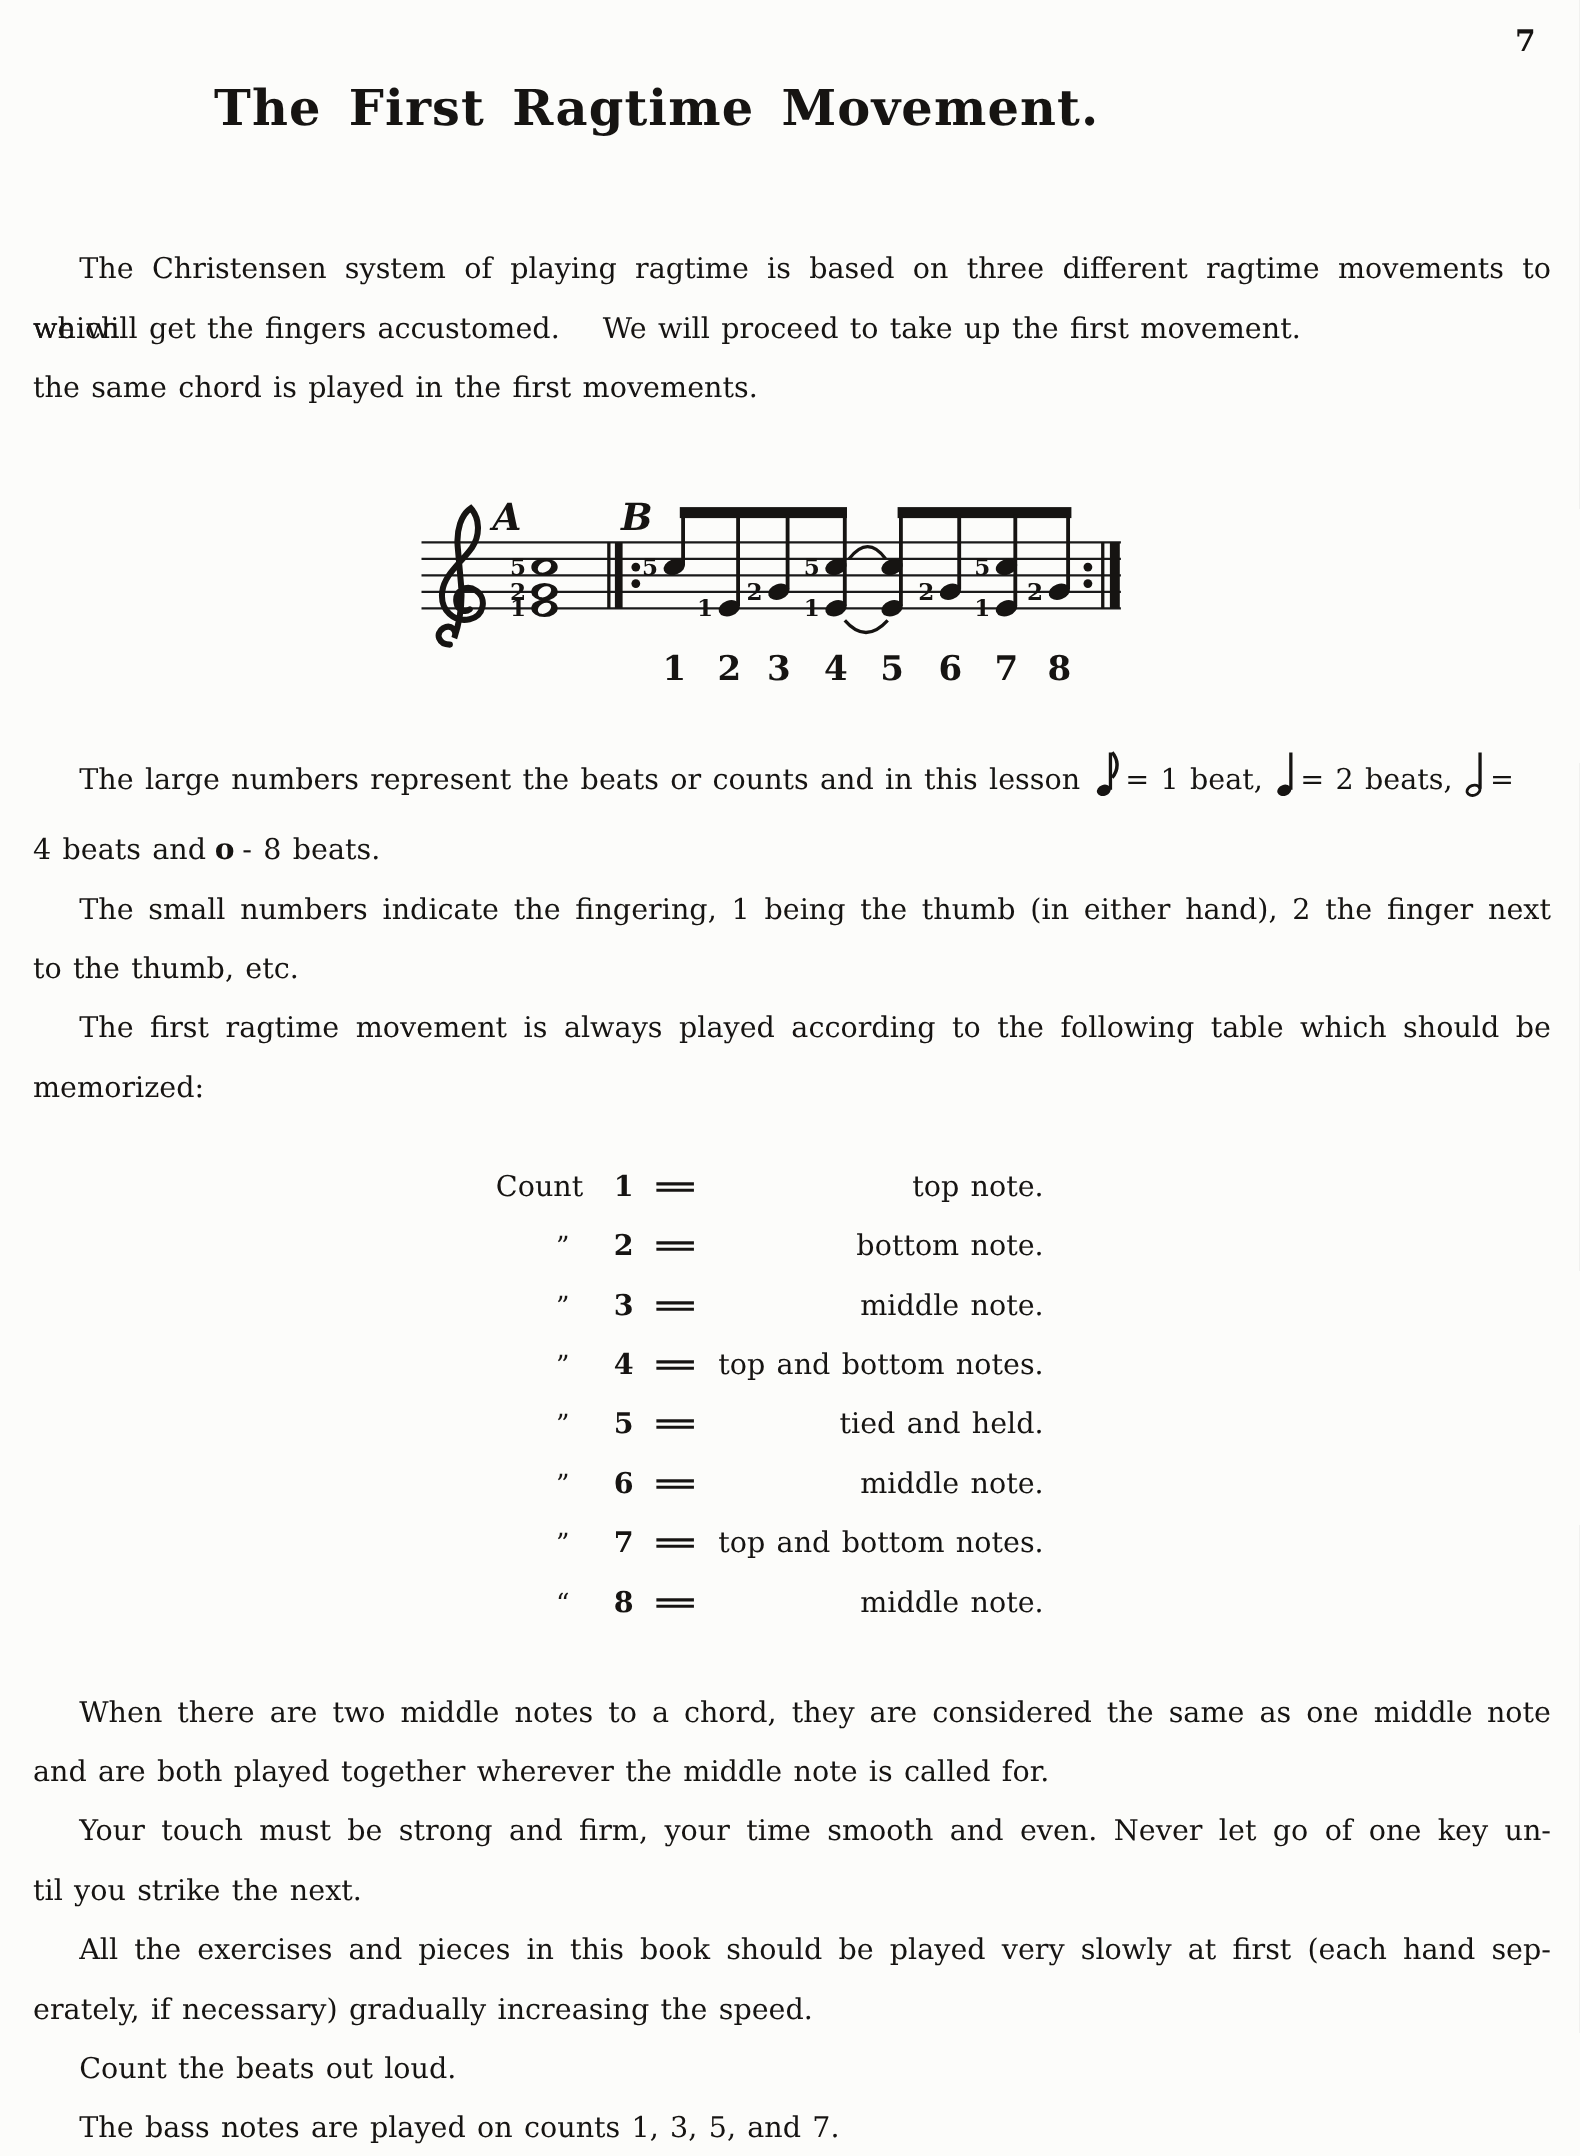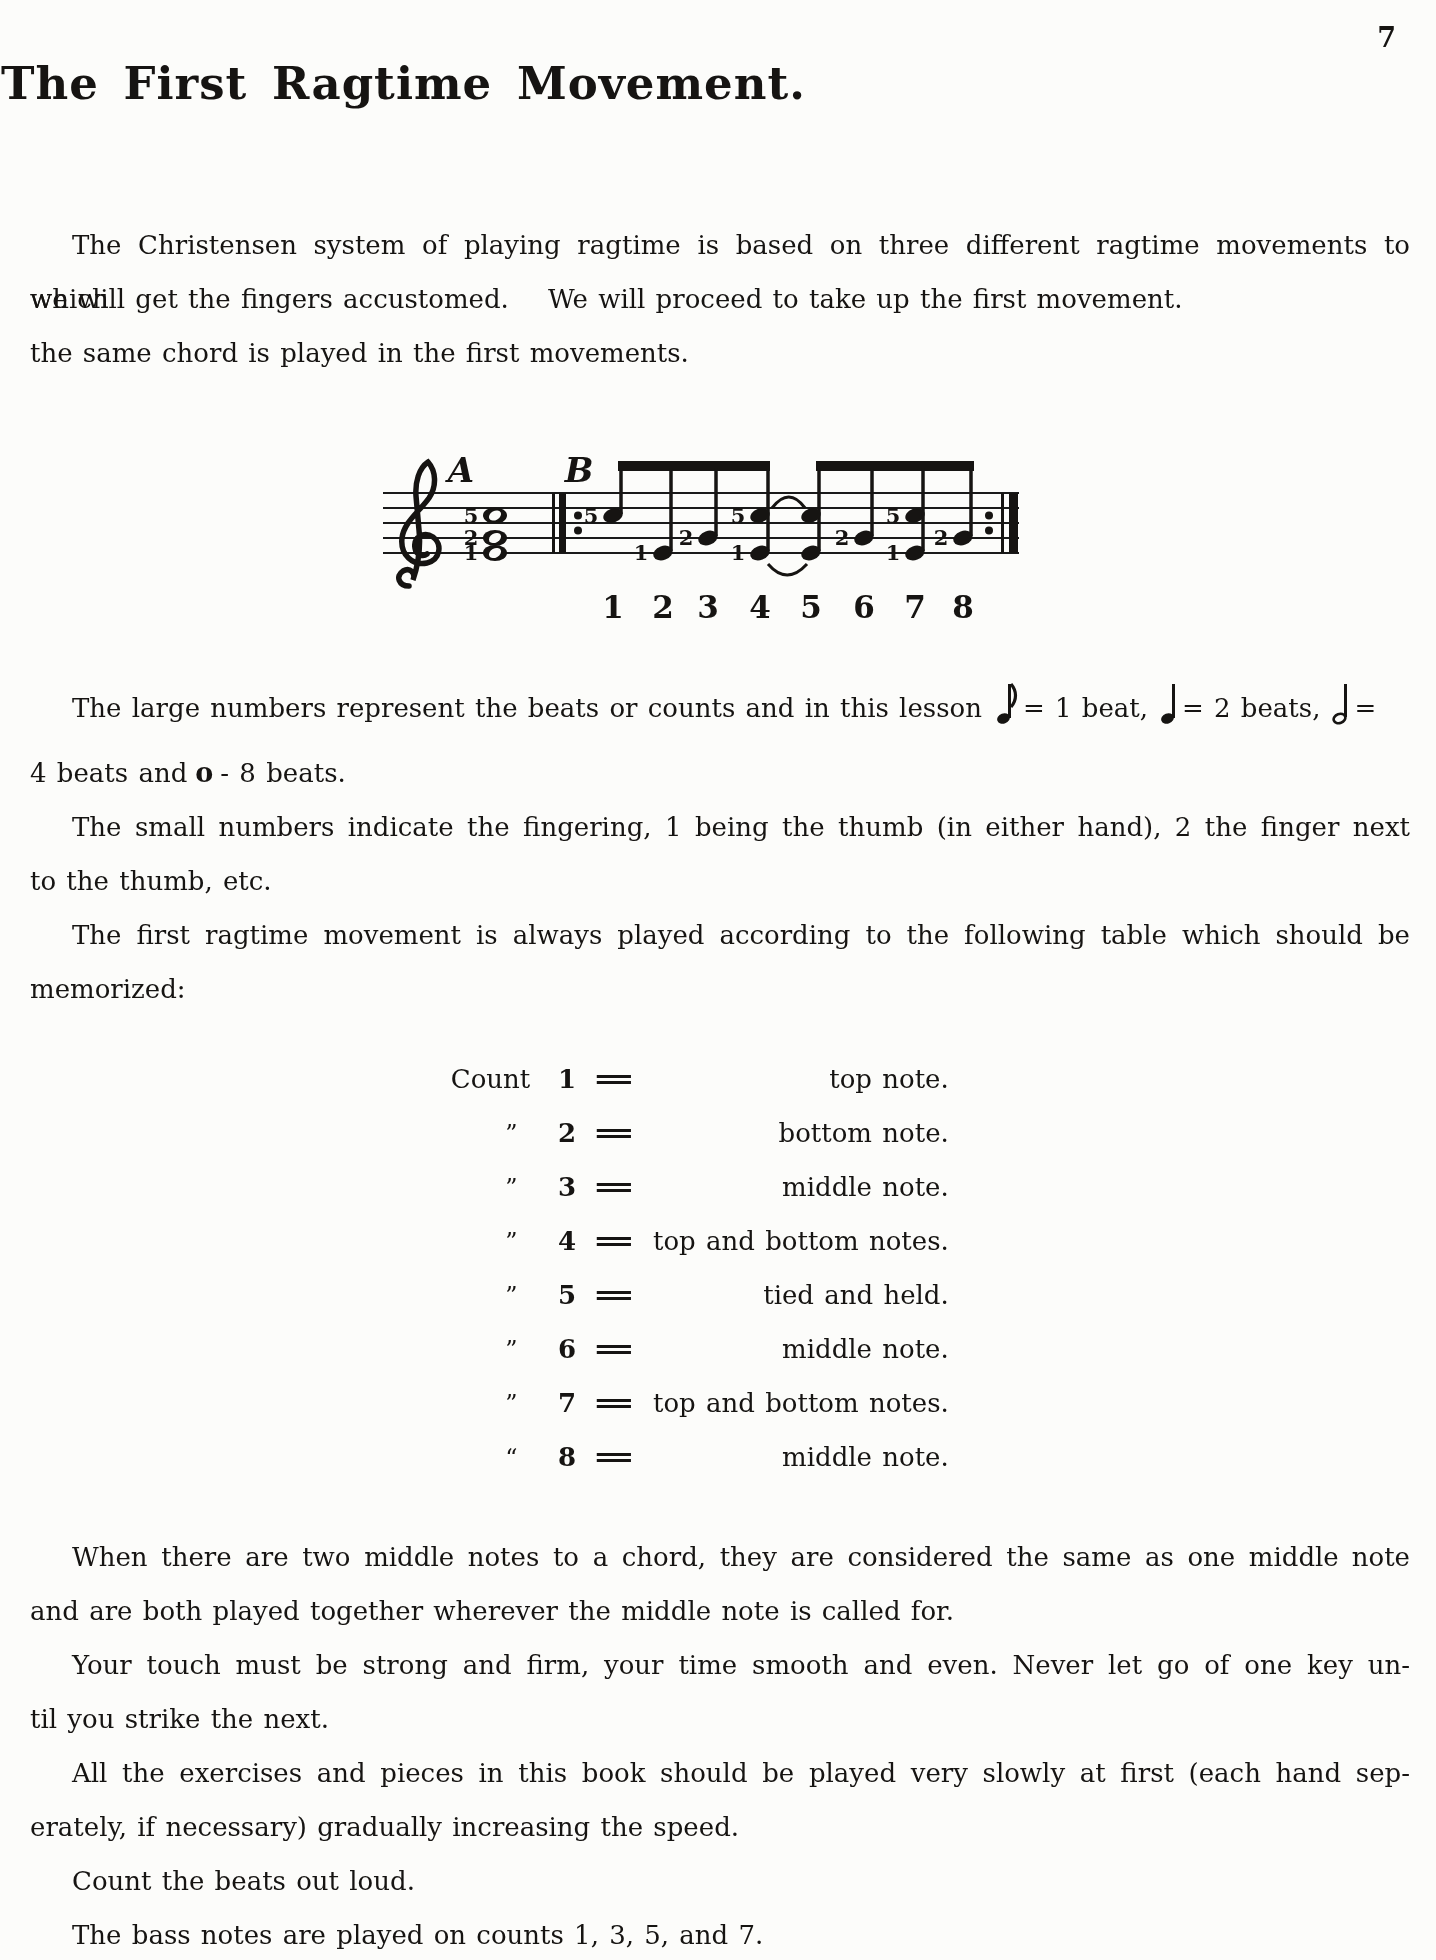--- a/index.html
+++ b/index.html
@@ -11,21 +11,21 @@
     color:#161412;
     font-family:"DejaVu Serif", serif;
     overflow:hidden;
   }
   .page-number{
     position:absolute;top:22px;right:40px;
     font-size:27px;font-weight:bold;
   }
   .title{
     position:absolute;top:56px;left:0;width:1162px;
-    margin:1px;
+    margin:16px;text-align:center;
     font-size:45px;font-weight:bold;
     letter-spacing:1px;word-spacing:8px;
   }
   .block{position:absolute;left:30px;right:26px;}
   .block1{top:205px;padding-top:13px;}
   .block2{top:662px;}
   .block3{top:1505px;}
   .line{
     font-size:26px;line-height:54px;height:54px;
     word-spacing:2px;white-space:nowrap;

